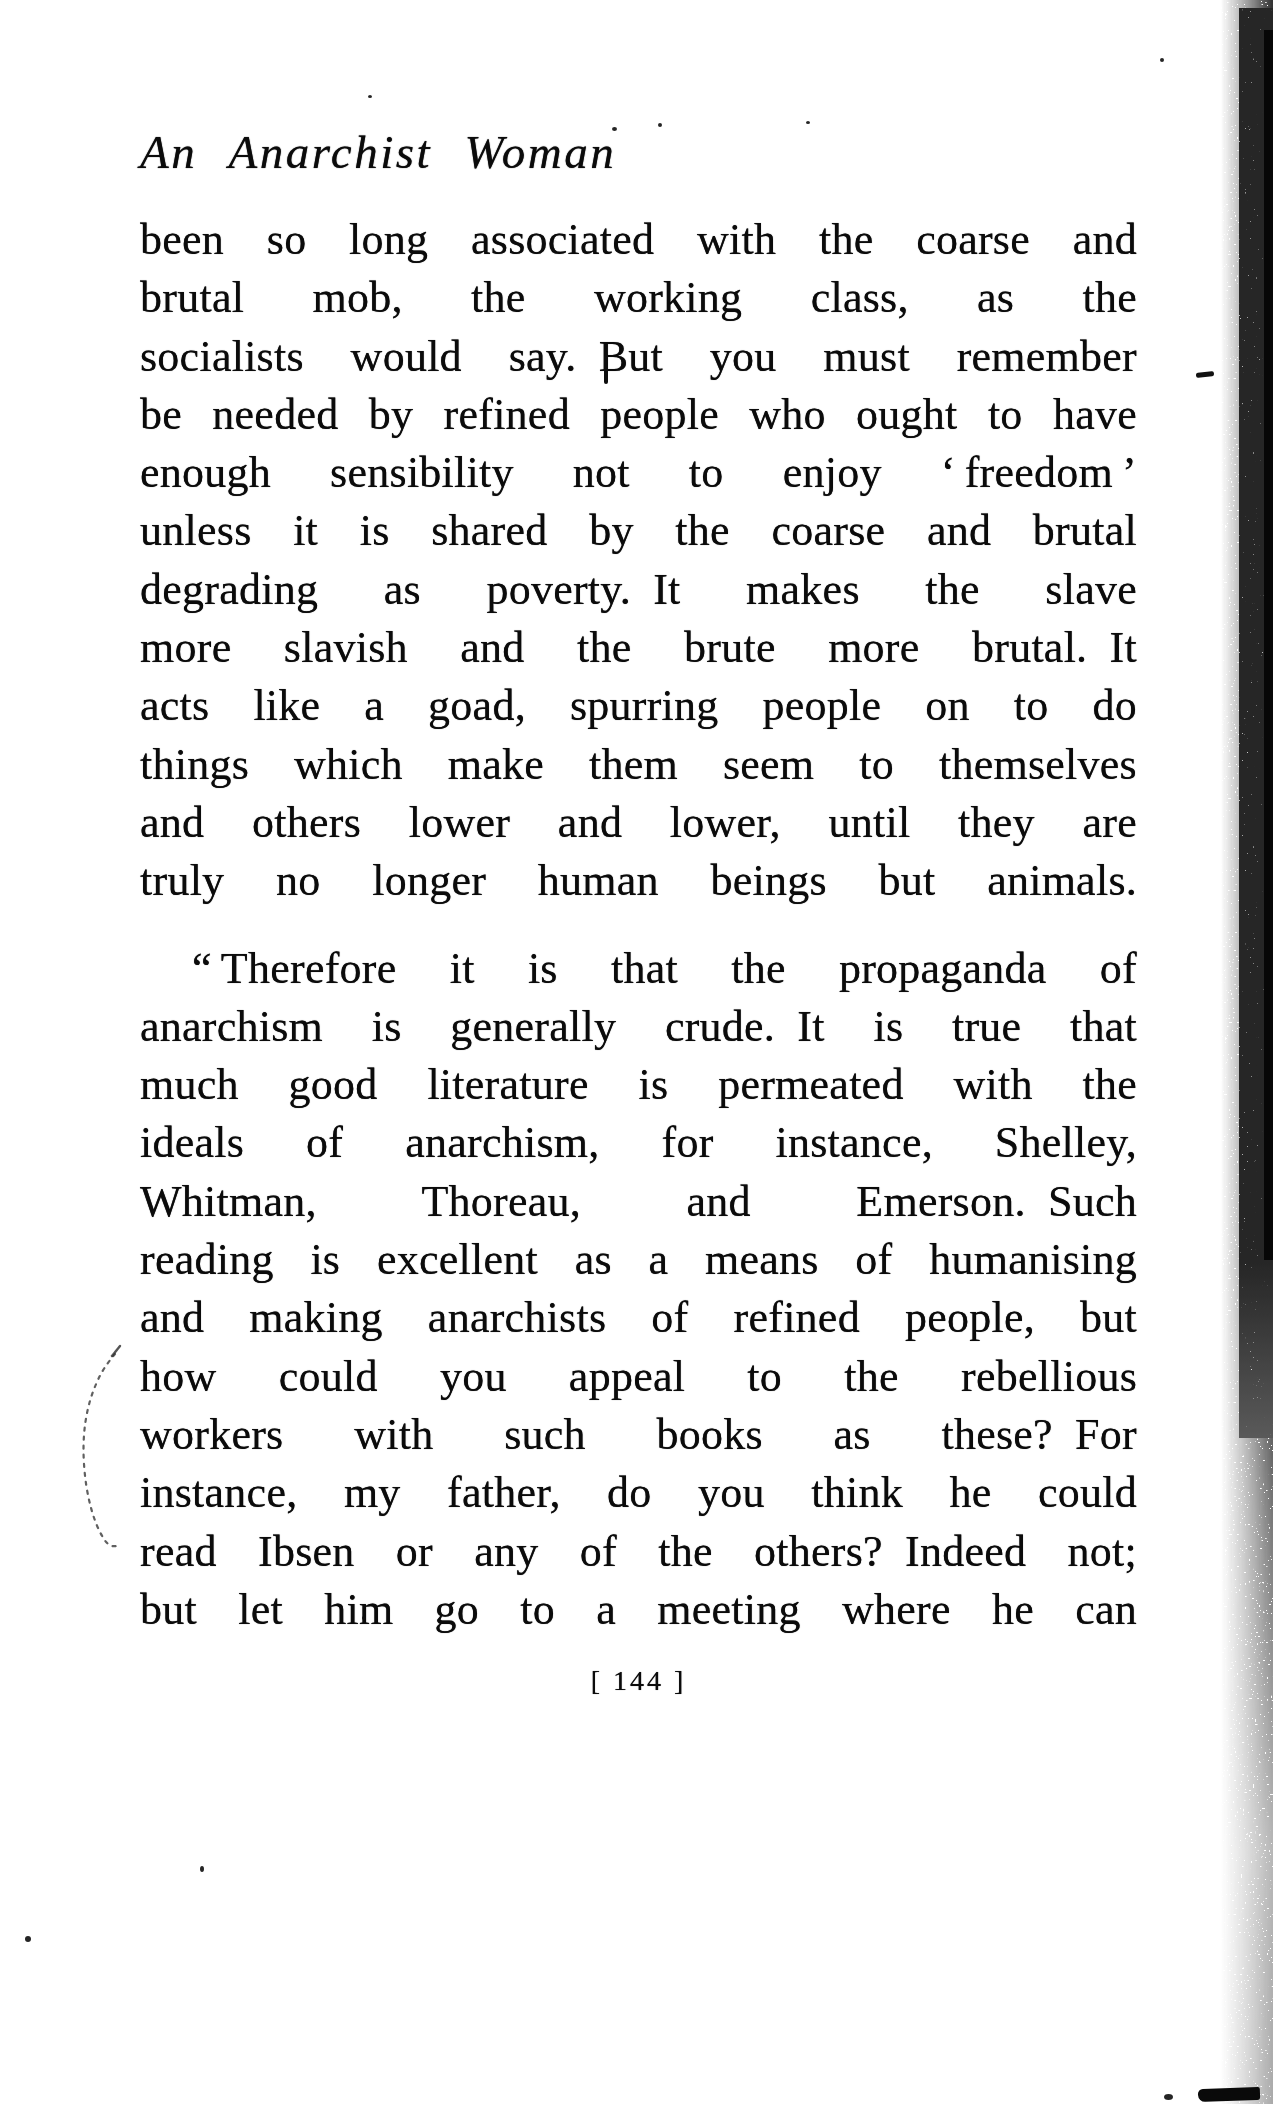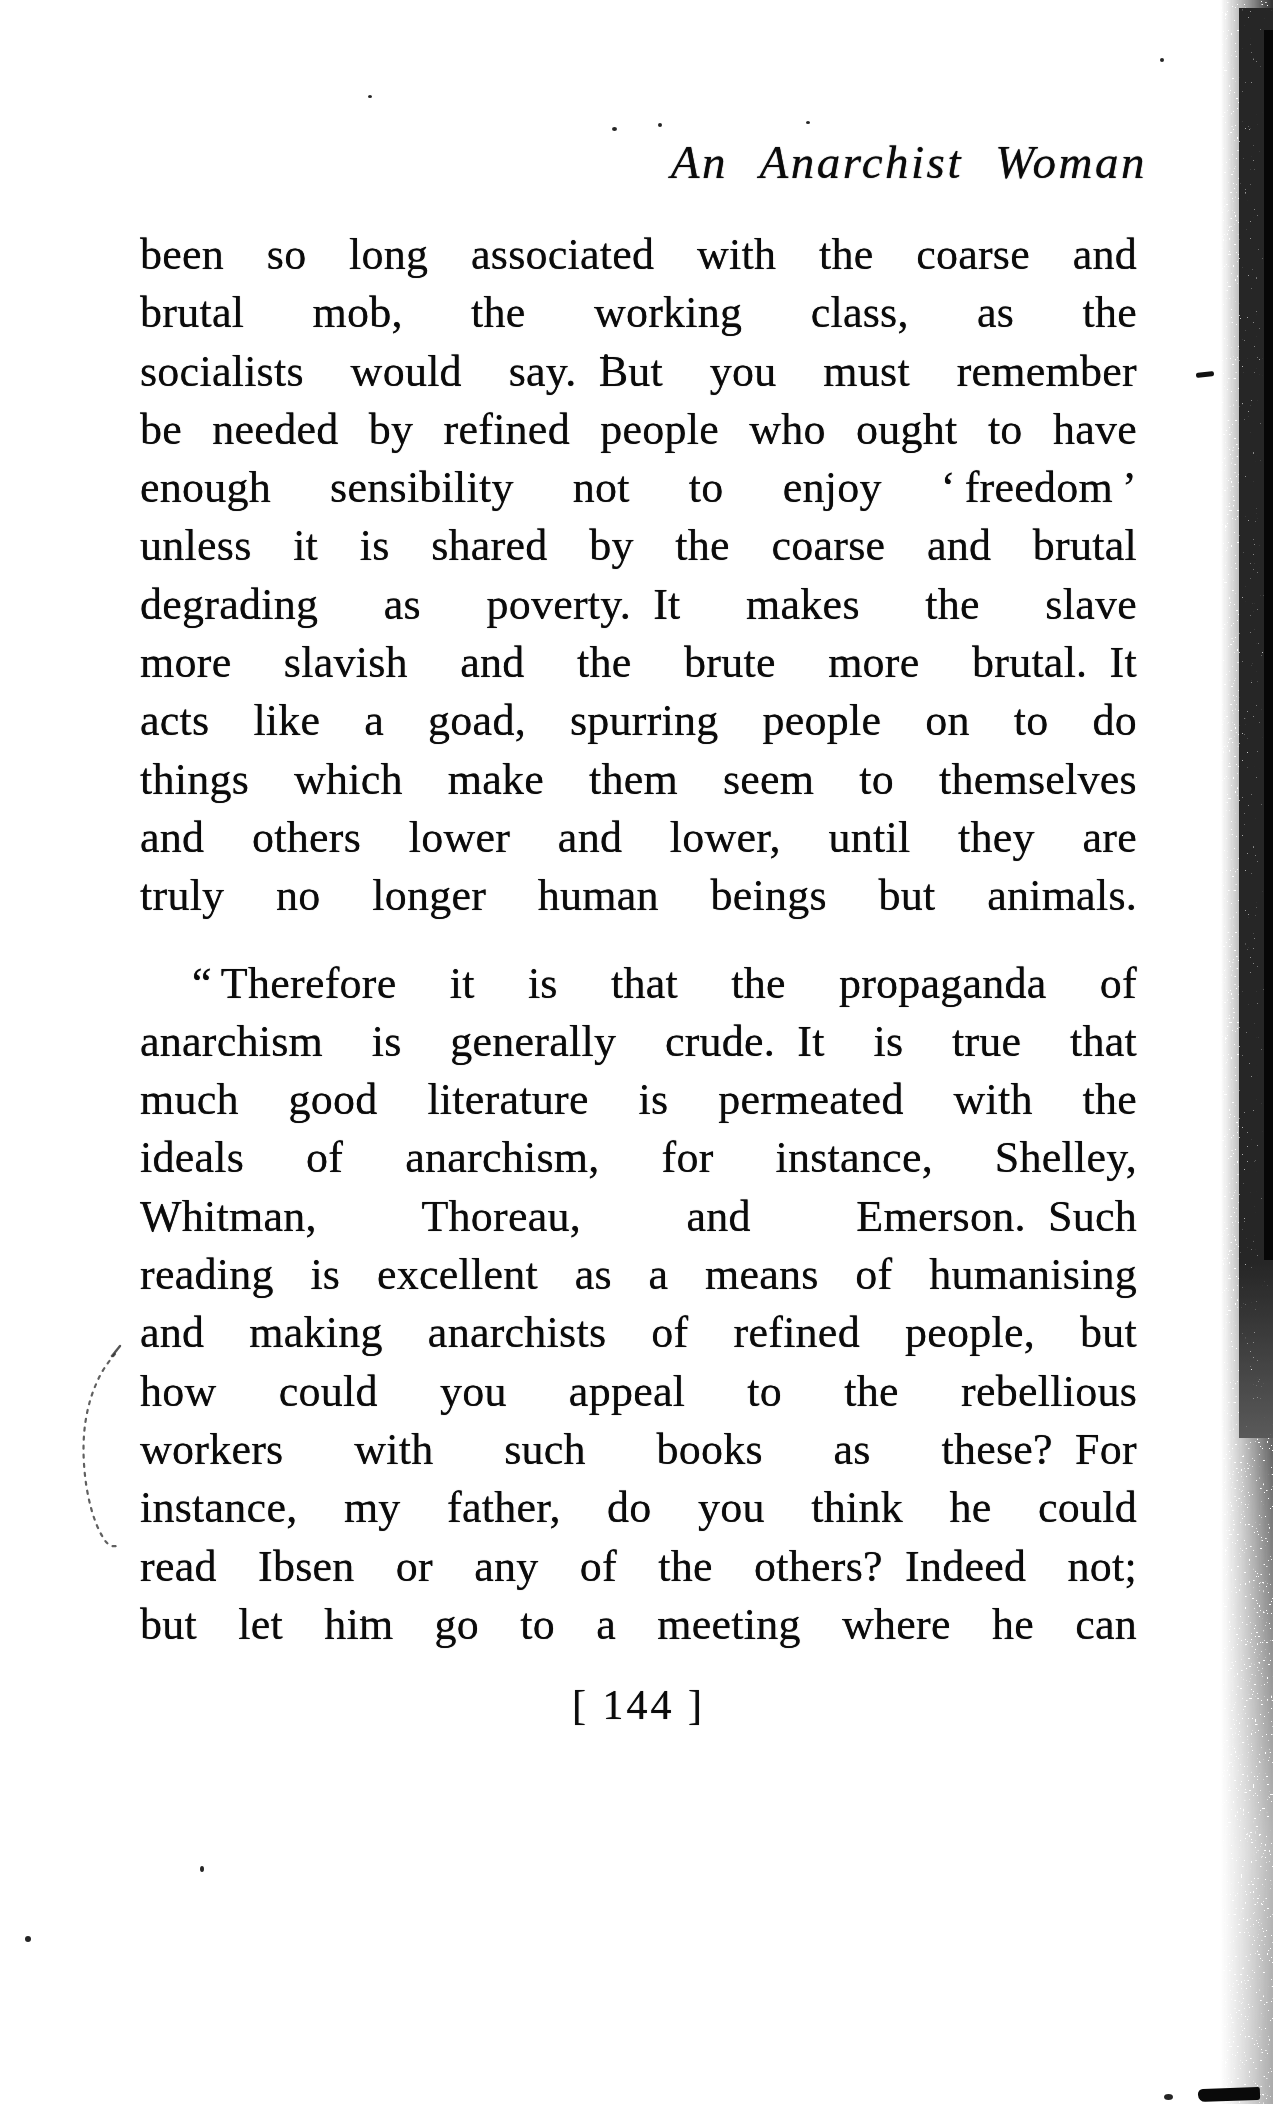--- a/index.html
+++ b/index.html
@@ -10,49 +10,49 @@
     background: #ffffff;
     overflow: hidden;
     font-family: "Liberation Serif", "DejaVu Serif", serif;
     color: #0b0b0b;
   }
   .title {
     position: absolute;
     left: 140px;
     top: 122px;
     width: 997px;
-    margin: 10px;
-    text-align: right;
+    margin: 0;
+    text-align: left;
     font-style: italic;
     font-weight: normal;
     font-size: 47px;
     line-height: 60px;
     letter-spacing: 2.5px;
     word-spacing: 18px;
     text-shadow: 0 0 1px rgba(0,0,0,0.9);
   }
   .text-column {
     position: absolute;
     left: 140px;
-    top: 226px;
+    top: 211px;
     width: 997px;
   }
   .text-line {
     font-size: 44px;
     line-height: 58.3px;
     text-align: justify;
     text-align-last: justify;
     letter-spacing: 0.25px;
     word-spacing: 2px;
     text-shadow: 0 0 0.7px rgba(0,0,0,0.85);
   }
   .text-line.indent { padding-left: 52px; margin-top: 29px; }
   .folio {
-    margin-top: 22px;
-    font-size: 42px;
+    margin-top: 13px;
+    font-size: 28px;
     line-height: 58px;
     text-align: center;
     text-align-last: center;
     letter-spacing: 3px;
     text-shadow: 0 0 0.7px rgba(0,0,0,0.85);
   }
   .edge-noise { position: absolute; top: 0; right: 0; display: block; }
   .pencil-mark { position: absolute; left: 74px; top: 1336px; display: block; }
   .speck { position: absolute; background: #0d0d0d; border-radius: 50%; opacity: 0.9; }
   .tick  { position: absolute; width: 4px; background: #0d0d0d; border-radius: 2px; }

